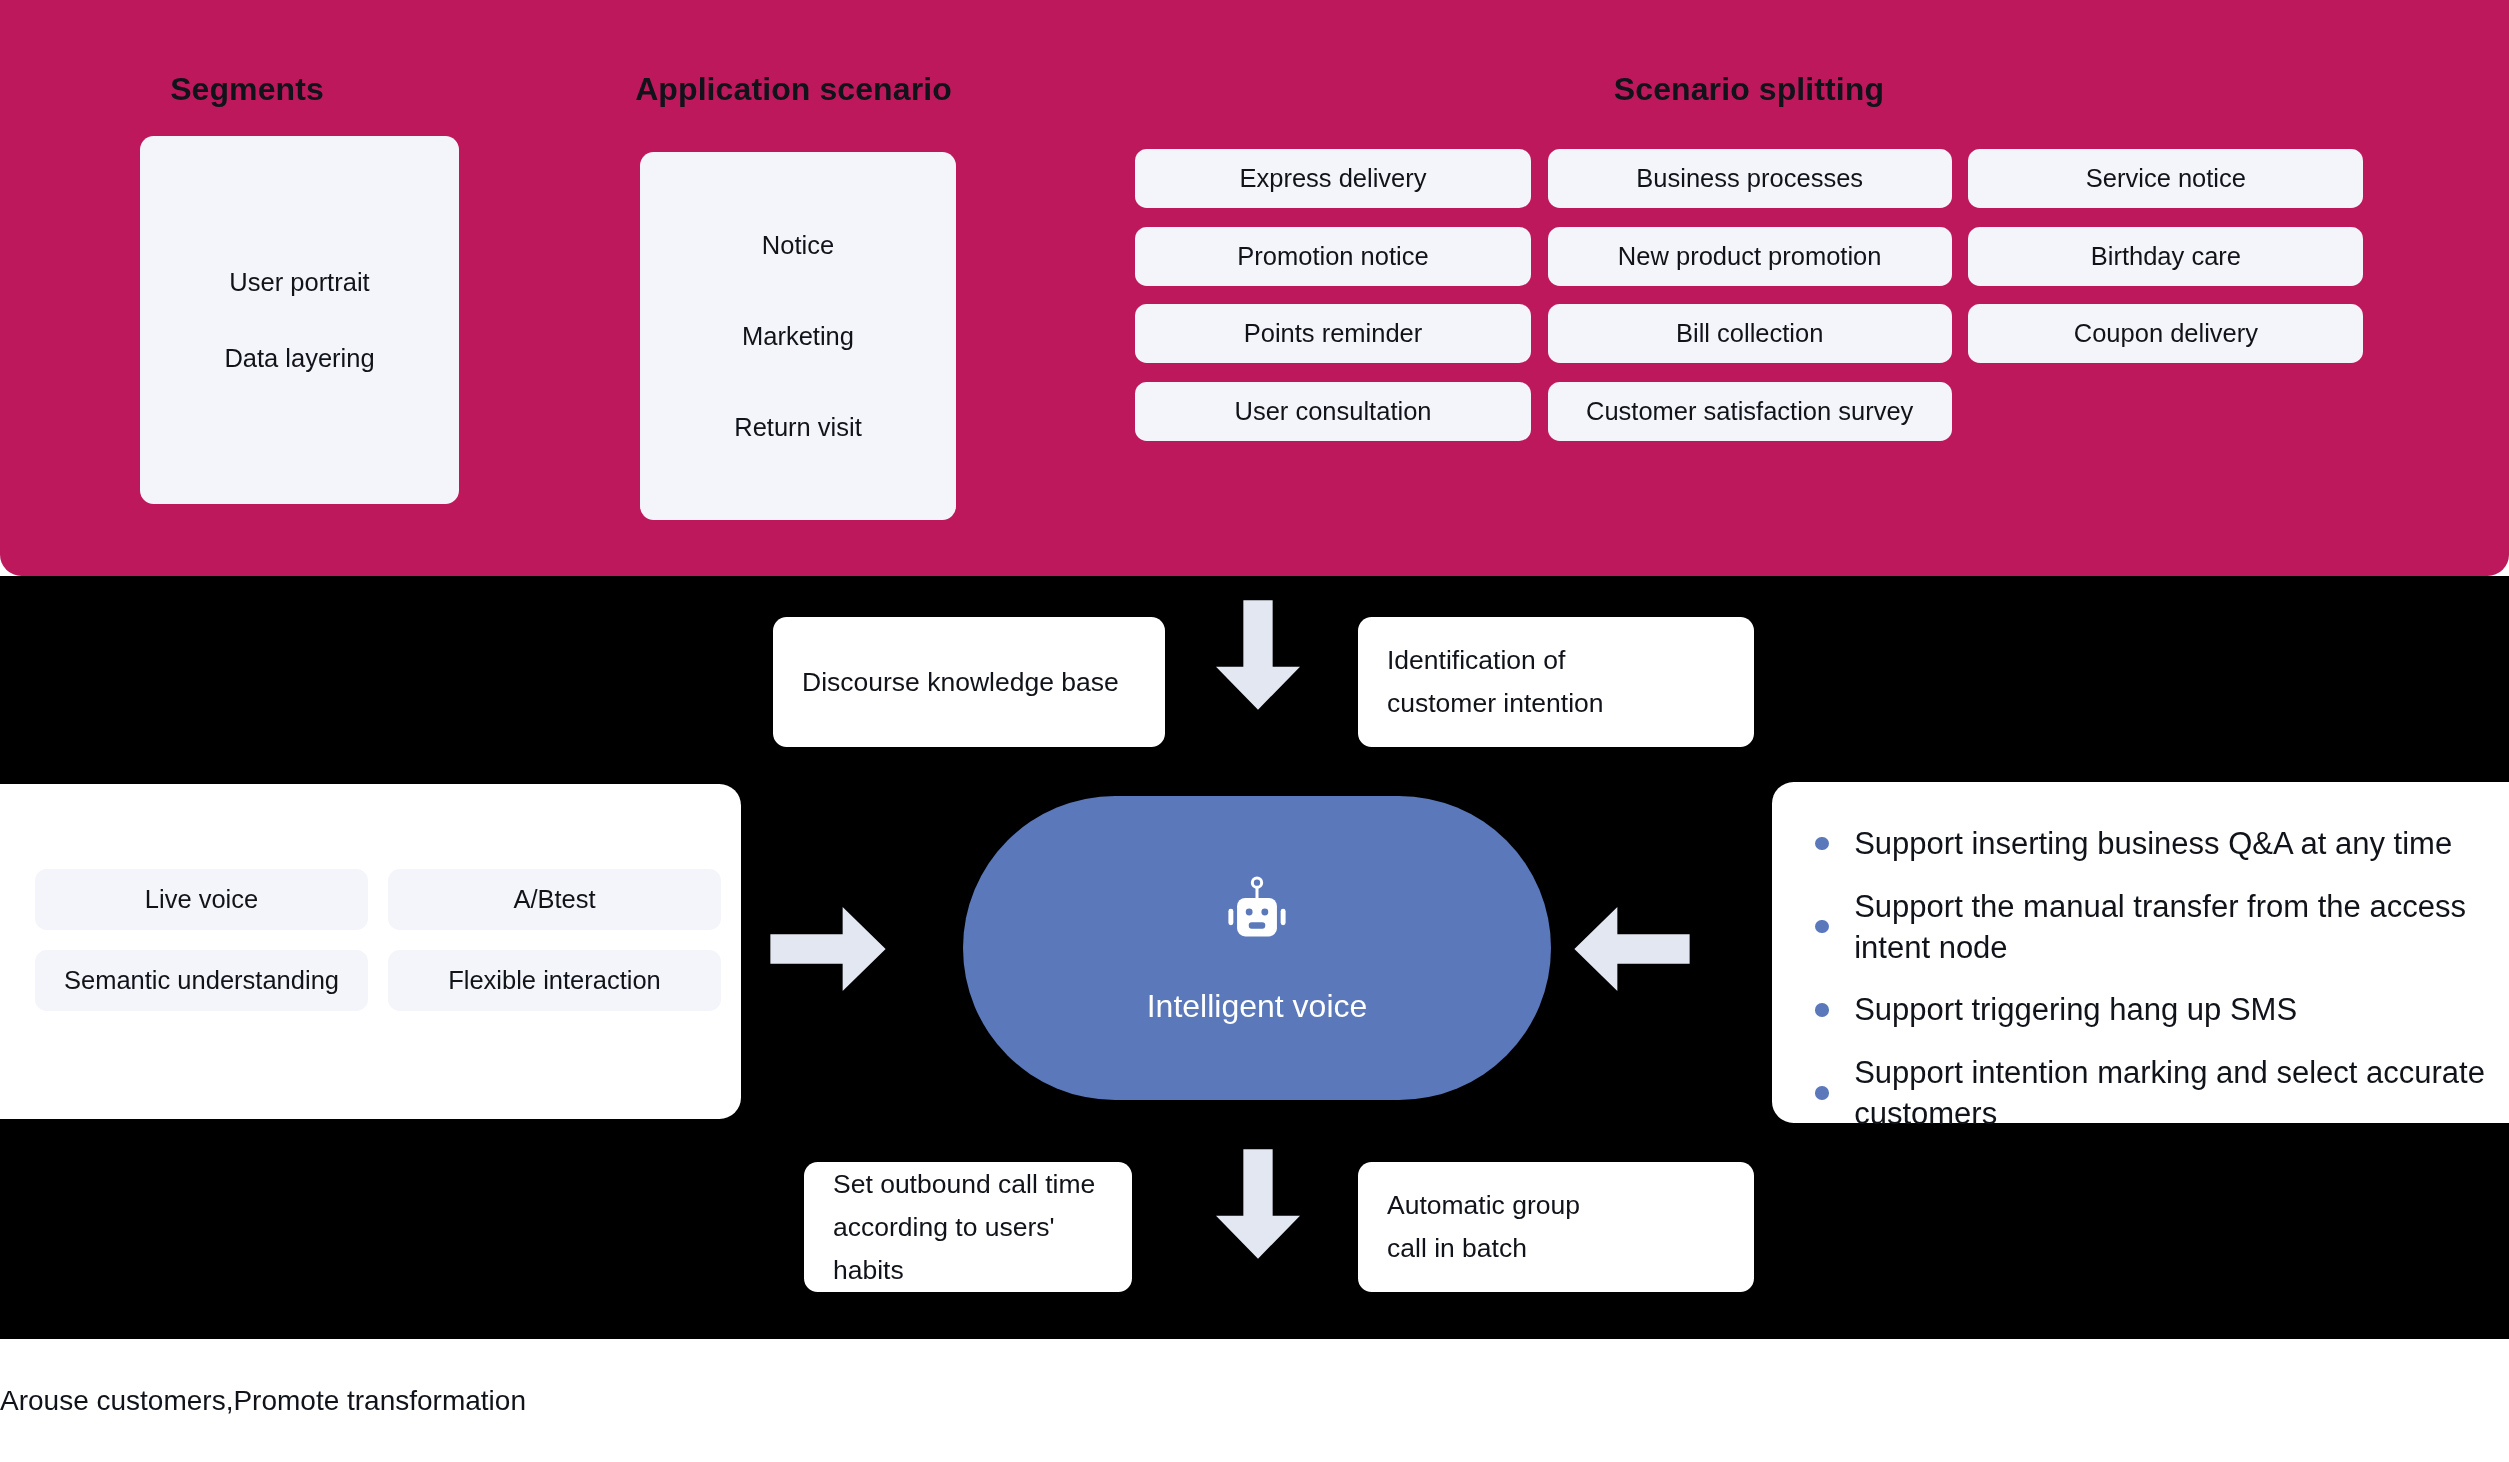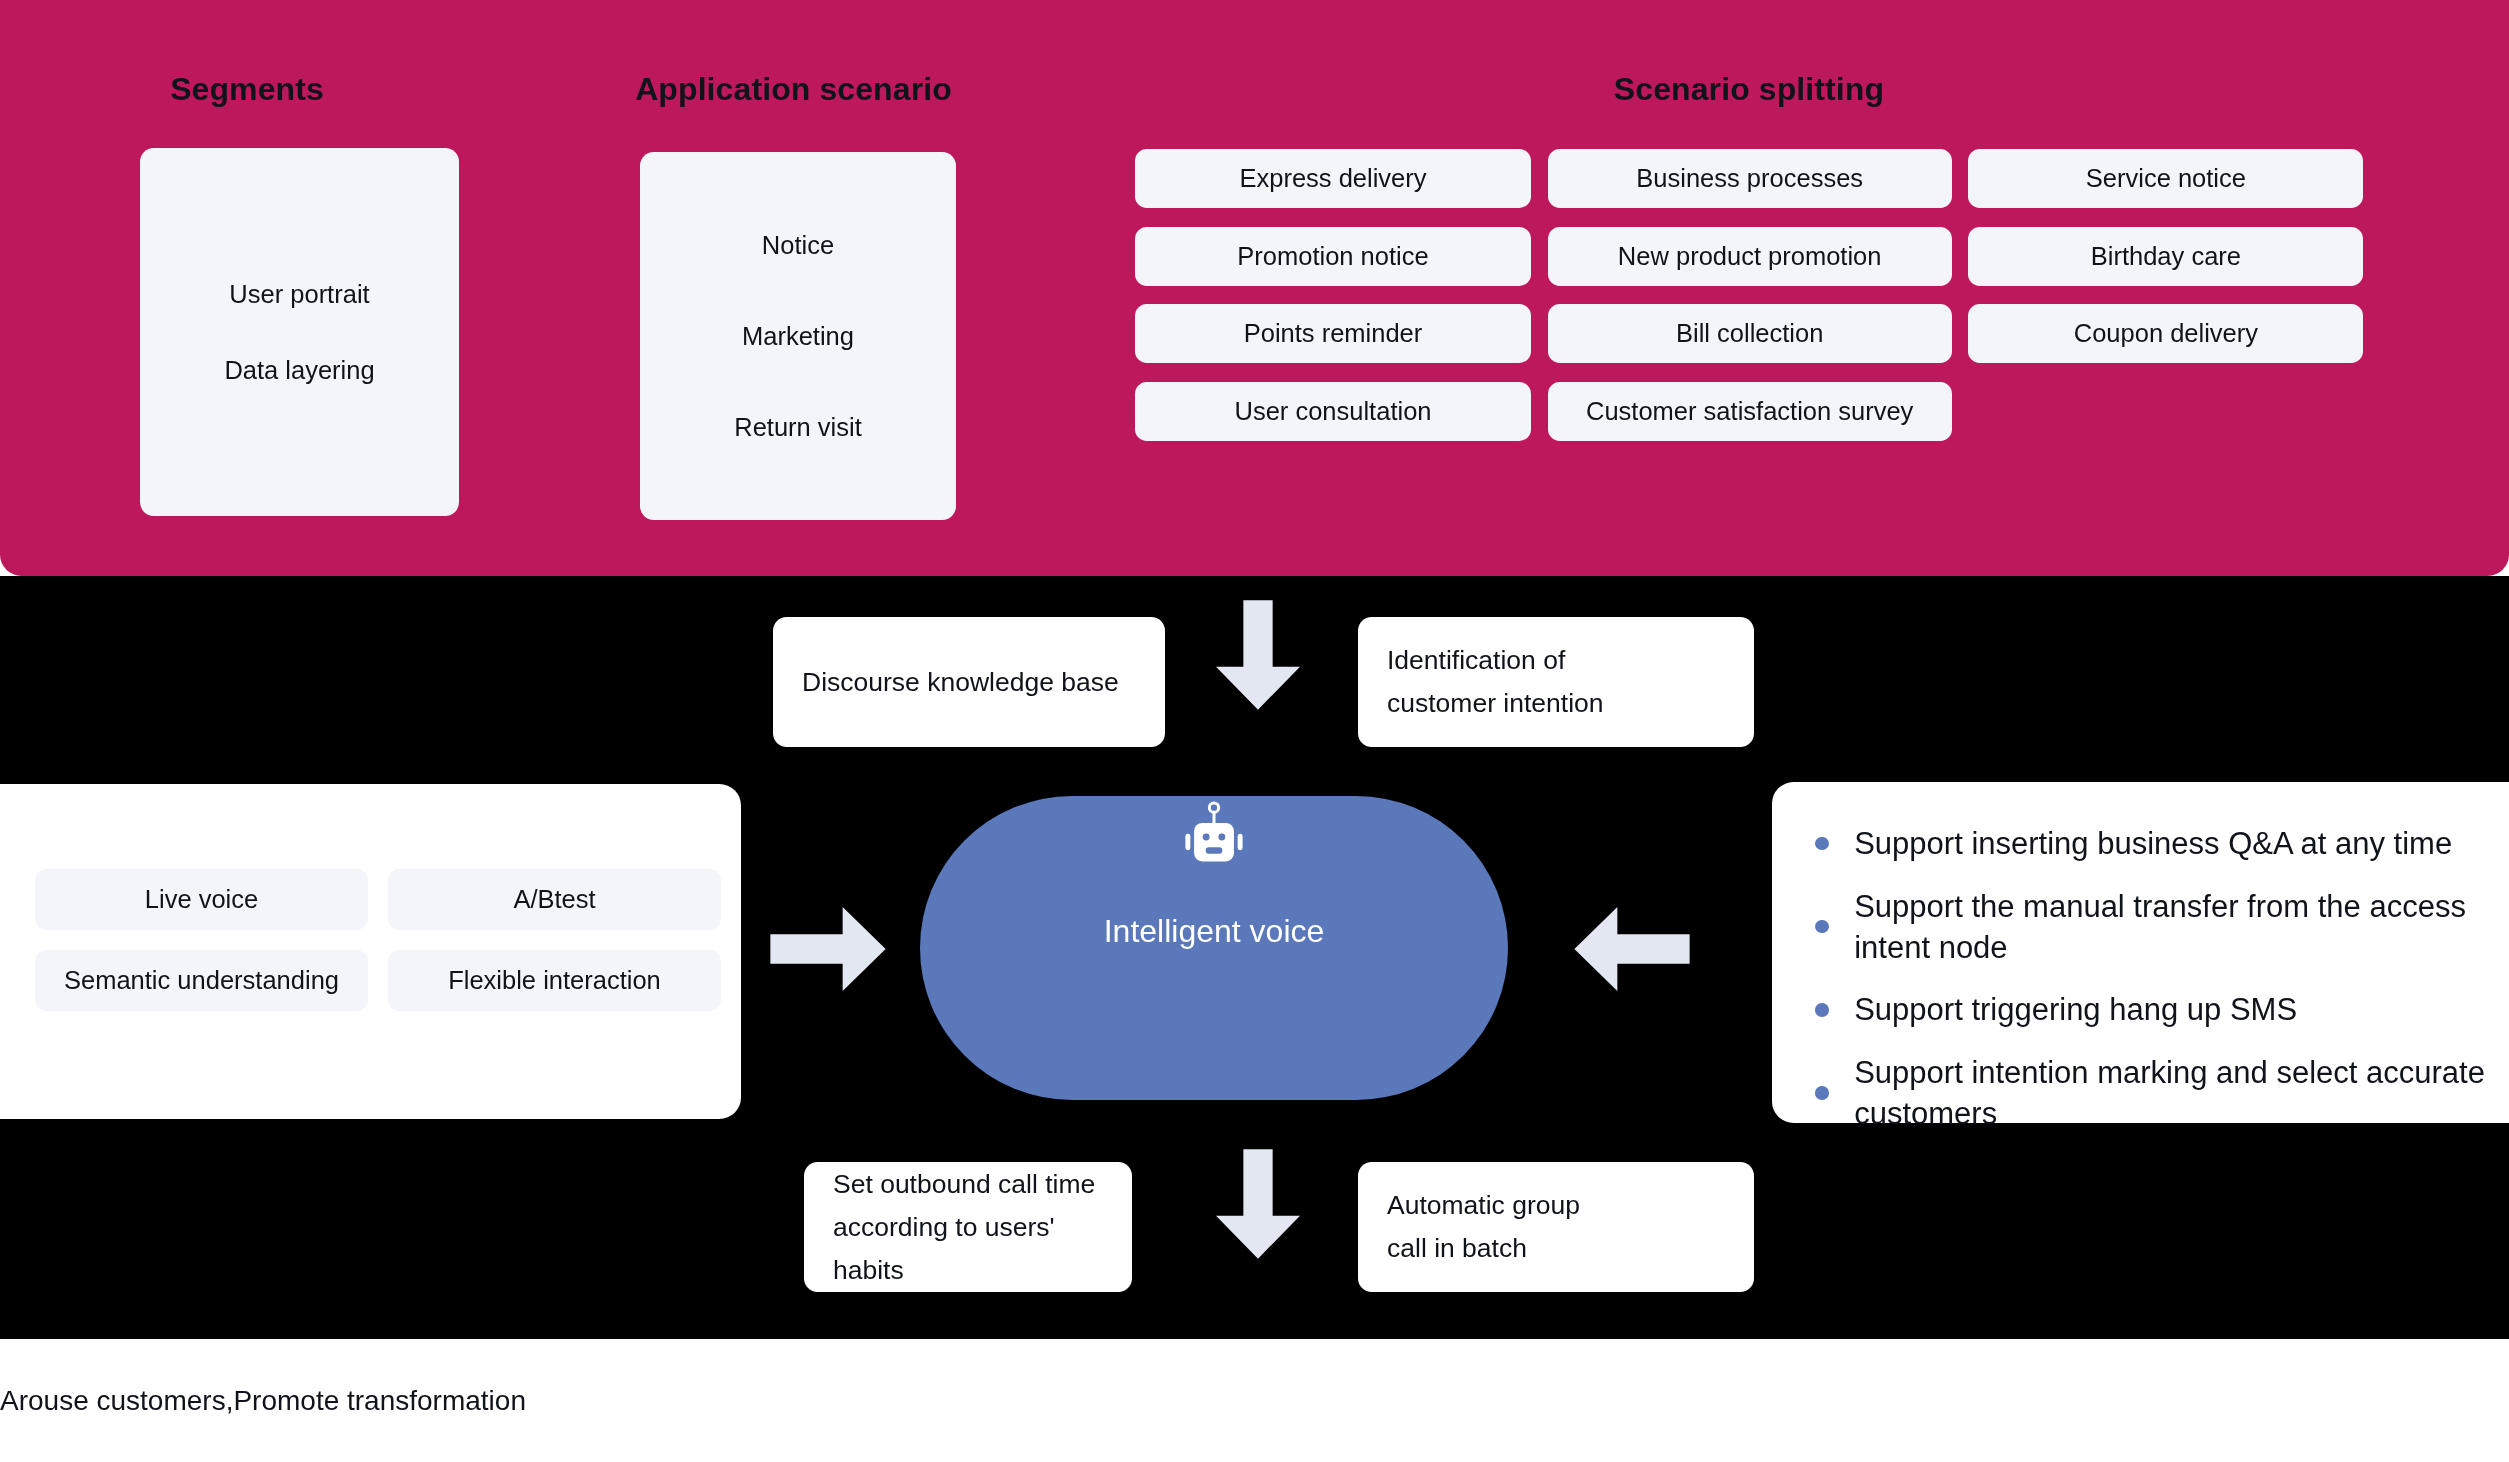--- a/index.html
+++ b/index.html
@@ -92,30 +92,30 @@
     left: 0; top: 576px;
     width: 2509px;
     height: 763px;
     background: #000000;
     z-index: 1;
   }
 
   
   .capsule {
     position: absolute;
-    left: 920px;
+    left: 963px;
     top: 796px;
     width: 588px;
     height: 304px;
     background: #5a78ba;
     border-radius: 152px;
     display: flex;
     flex-direction: column;
     align-items: center;
-    justify-content: flex-start;
+    justify-content: center;
     z-index: 6;
   }
 
   .capsule-label {
     margin-top: 29px;
     font-size: 32px;
     color: #ffffff;
     white-space: nowrap;
   }
 
@@ -245,21 +245,21 @@
 </head>
 <body>
 
 <div id="stage">
 
   <div class="black-section"></div>
 
   <div class="top-section">
 
     <div class="col-title" style="left:132px; top:71px; width:230px;">Segments</div>
-    <div class="tall-card segments-card" style="left:140px; top:148px; width:319px; height:368px;">
+    <div class="tall-card segments-card" style="left:140px; top:136px; width:319px; height:368px;">
       <div class="entry">User portrait</div>
       <div class="entry">Data layering</div>
     </div>
 
     <div class="col-title" style="left:619px; top:71px; width:349px;">Application scenario</div>
     <div class="tall-card appscn-card" style="left:640px; top:152px; width:316px; height:368px;">
       <div class="entry">Notice</div>
       <div class="entry">Marketing</div>
       <div class="entry">Return visit</div>
     </div>

